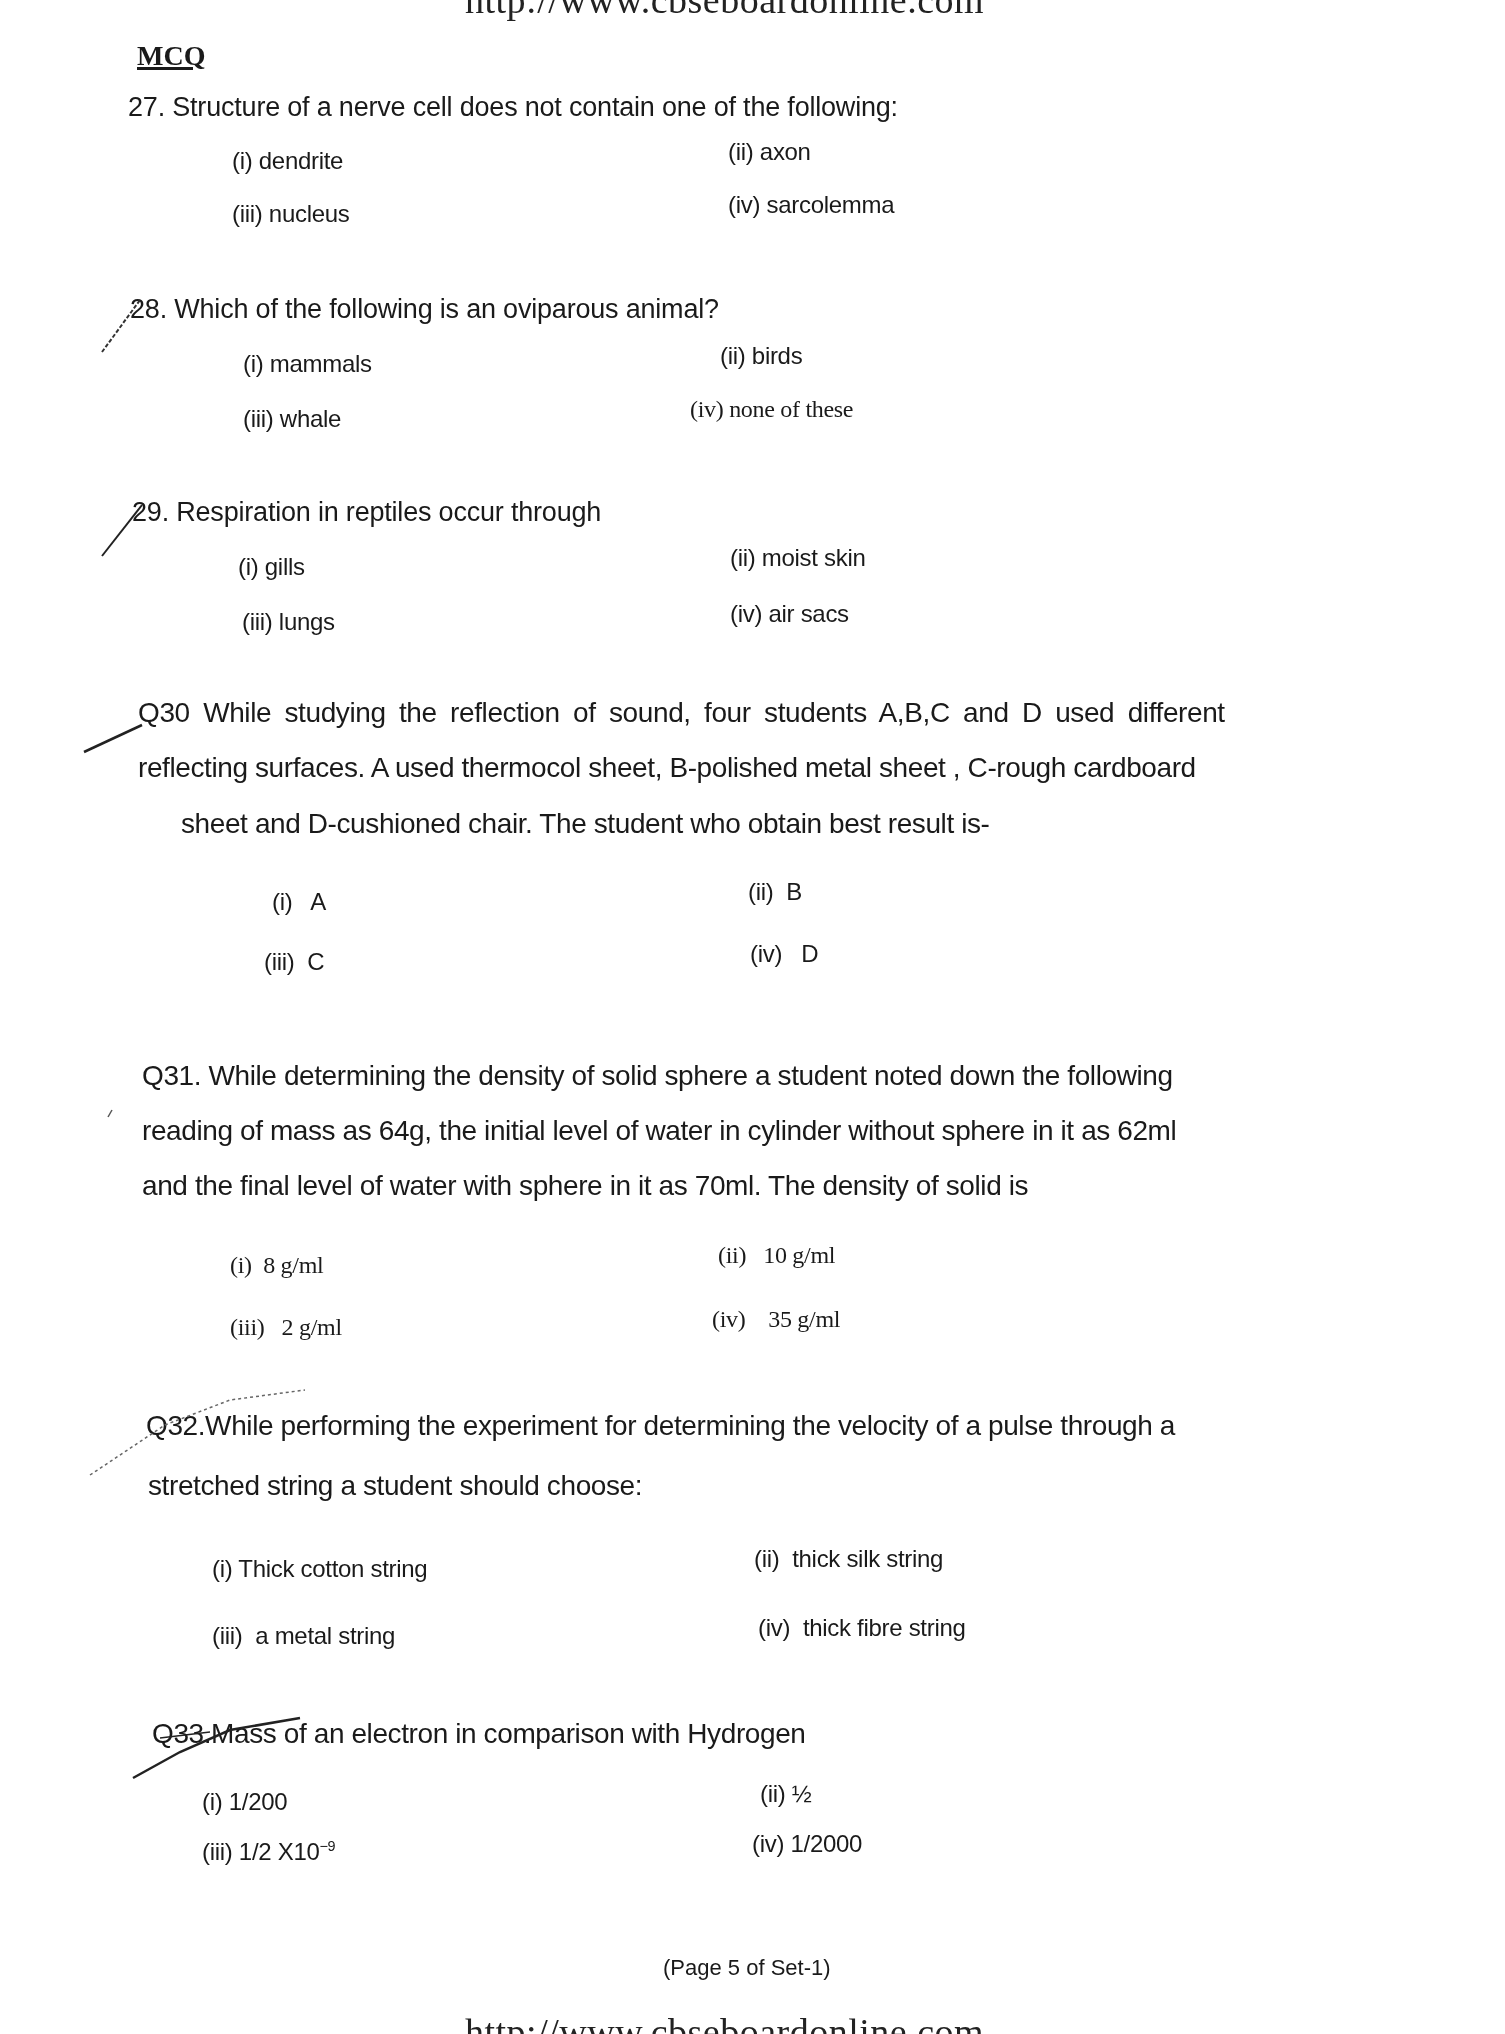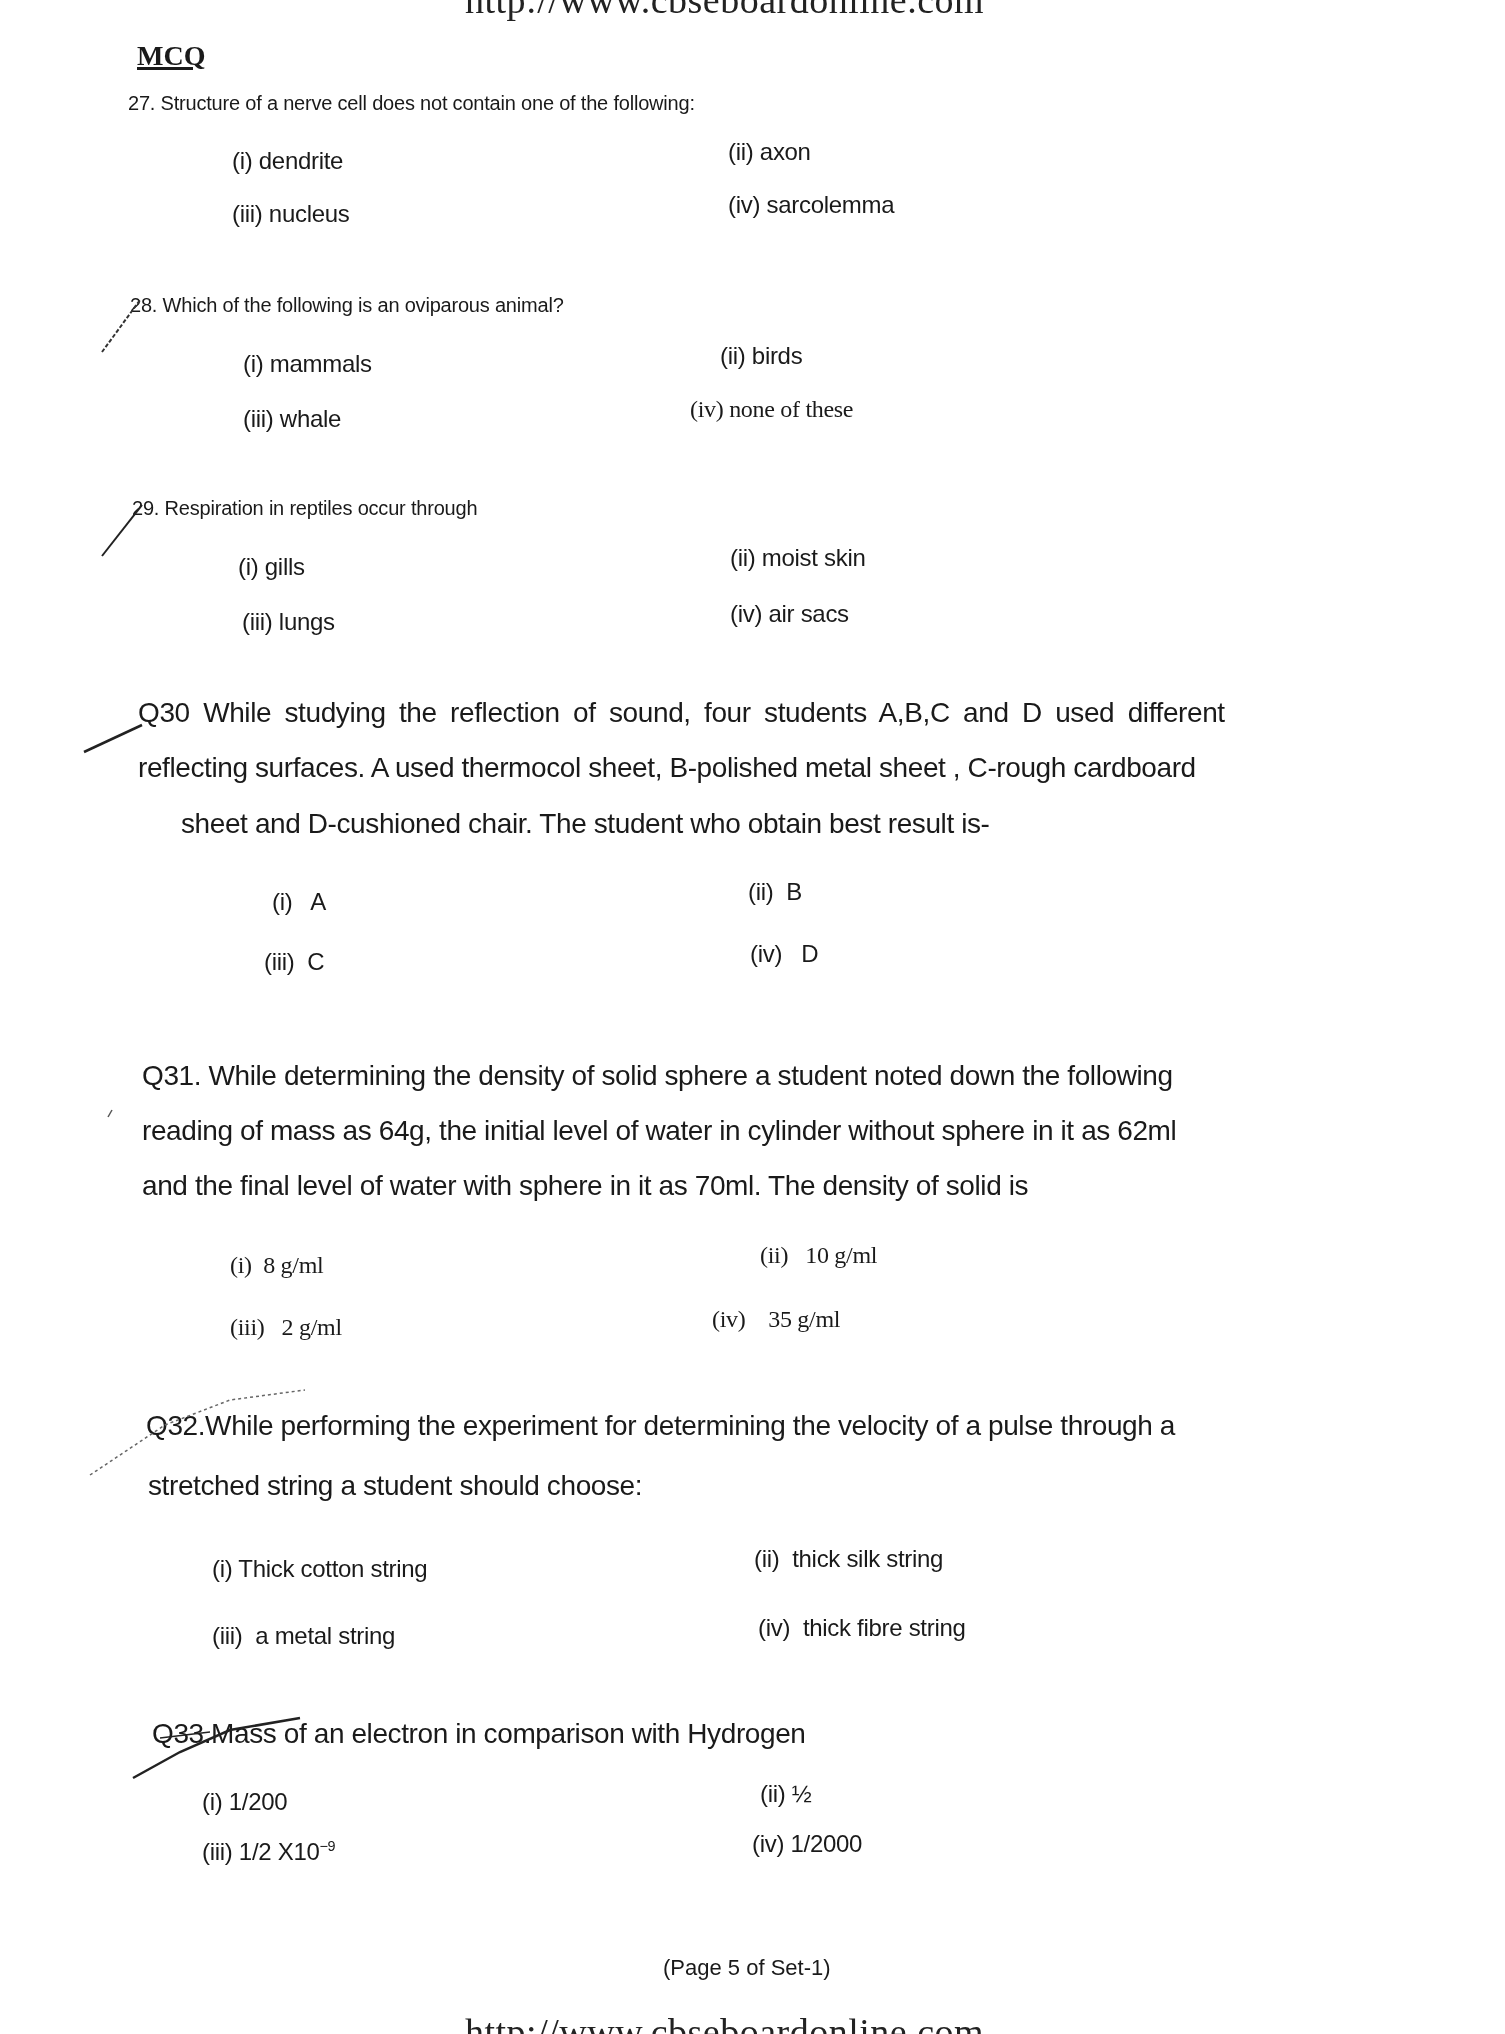--- a/index.html
+++ b/index.html
@@ -5,21 +5,21 @@
   html, body { margin: 0; padding: 0; background: #ffffff; }
   body {
     width: 1505px; height: 2034px; position: relative; overflow: hidden;
     font-family: "Liberation Serif", "DejaVu Serif", serif;
     color: #1a1a1a;
   }
   .abs { position: absolute; white-space: nowrap; }
   .url-top { left: 465px; top: -22px; font-size: 38px; letter-spacing: 0.5px; color: #222; }
   .url-bottom { left: 465px; top: 2010px; font-size: 38px; letter-spacing: 0.5px; color: #222; }
   .mcq { left: 137px; top: 40px; font-size: 28px; font-weight: bold; text-decoration: underline; text-decoration-thickness: 3px; }
-  .q { font-size: 20px; font-family: "Liberation Sans Narrow", "Liberation Sans", sans-serif; letter-spacing: -0.2px; }
+  .q { font-size: 27px; font-family: "Liberation Sans Narrow", "Liberation Sans", sans-serif; letter-spacing: -0.2px; }
   .opt { font-size: 24px; font-family: "Liberation Sans", sans-serif; letter-spacing: -0.3px; }
   .ser { font-family: "Liberation Serif", serif; }
   .qline { font-size: 28px; font-family: "Liberation Sans", sans-serif; letter-spacing: -0.4px; }
   .footer-page { left: 663px; top: 1955px; font-size: 22px; font-family: "Liberation Sans", sans-serif; }
   svg.marks { position: absolute; left: 0; top: 0; pointer-events: none; }
   sup { font-size: 60%; }
 </style>
 </head>
 <body>
 
@@ -74,21 +74,21 @@
 </div>
 
 <div>
   <div class="abs qline" style="left:142px; top:1060px;">
     <span>Q31.</span>
     <span>While determining the density of solid sphere a student noted down the following</span>
   </div>
   <div class="abs qline" style="left:142px; top:1115px;">reading of mass as 64g,   the initial level of water in cylinder without sphere in it as 62ml</div>
   <div class="abs qline" style="left:142px; top:1170px;">and the final  level of water with sphere in it as 70ml. The density of solid is</div>
   <div class="abs opt ser" style="left:230px; top:1252px;"><span>(i)</span>&nbsp; <span>8 g/ml</span></div>
-  <div class="abs opt ser" style="left:760px; top:1242px;font-family:Liberation Serif, serif;"><span>(ii)</span>&nbsp;&nbsp; <span>10 g/ml</span></div>
+  <div class="abs opt ser" style="left:718px; top:1242px;font-family:Liberation Serif, serif;"><span>(ii)</span>&nbsp;&nbsp; <span>10 g/ml</span></div>
   <div class="abs opt ser" style="left:230px; top:1314px;"><span>(iii)</span>&nbsp;&nbsp; <span>2 g/ml</span></div>
   <div class="abs opt ser" style="left:712px; top:1306px;"><span>(iv)</span>&nbsp;&nbsp;&nbsp; <span>35 g/ml</span></div>
 </div>
 
 <div>
   <div class="abs qline" style="left:146px; top:1410px;">
     <span>Q32.</span><span>While performing the experiment for determining the velocity of a pulse through a</span>
   </div>
   <div class="abs qline" style="left:148px; top:1470px;">stretched string a student should choose:</div>
   <div class="abs opt" style="left:212px; top:1555px;"><span>(i)</span> <span>Thick cotton string</span></div>

